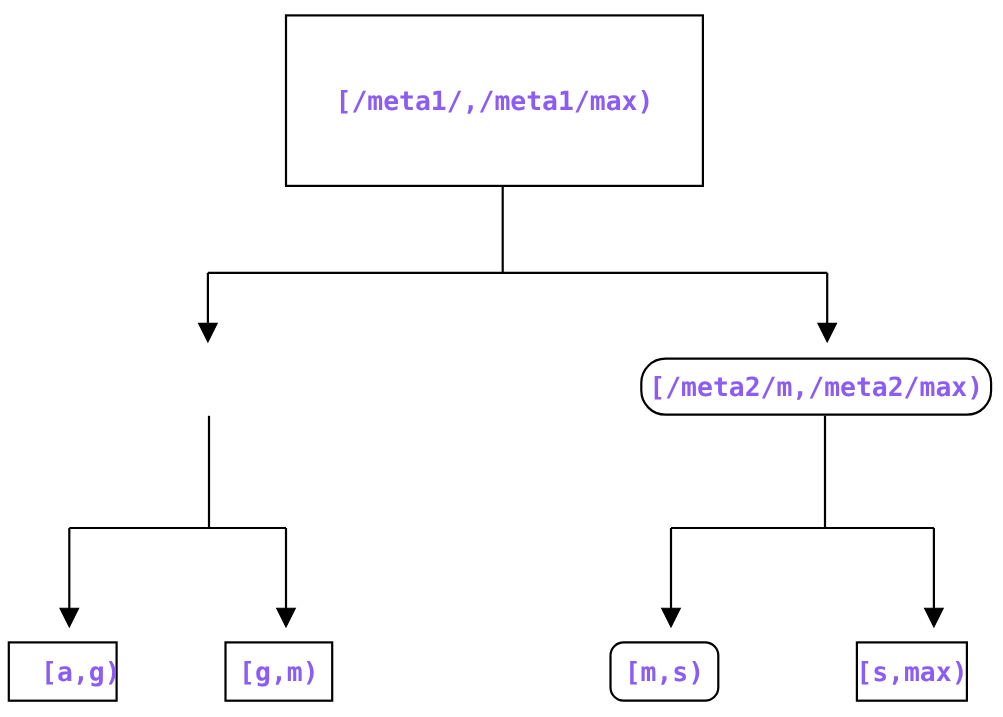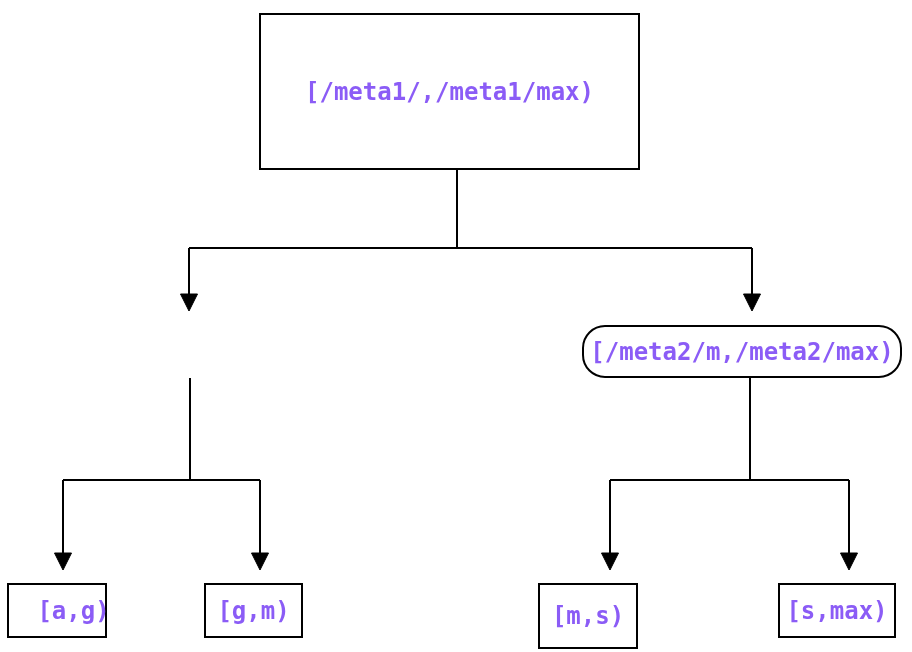--- a/index.html
+++ b/index.html
@@ -32,22 +32,22 @@
     font-weight: bold;
     font-size: 24px;
     white-space: nowrap;
     line-height: 1;
   }
   .node-root   { left: 259px; top: 13px;  width: 381px; height: 157px; }
   .node-l2a    { left: 22px;  top: 325px; width: 322px; height: 53px; }
   .node-l2b    { left: 582px; top: 325px; width: 320px; height: 53px; border-radius: 23px; }
   .node-leaf1  { left: 7px;   top: 583px; width: 100px; height: 55px; padding-left: 33px; }
   .node-leaf2  { left: 204px; top: 583px; width: 99px;  height: 55px; text-align: center; }
-  .node-leaf3  { left: 538px; top: 583px; width: 100px; height: 66px; }
-  .node-leaf4  { left: 778px; top: 583px; width: 118px; height: 55px; }
+  .node-leaf3  { left: 554px; top: 583px; width: 100px; height: 55px; border-radius: 13px; }
+  .node-leaf4  { left: 778px; top: 583px; width: 102px; height: 55px; }
   svg line    { stroke: #000000; stroke-width: 2; }
   svg polygon { fill: #000000; stroke: #000000; }
 </style>
 </head>
 <body>
 
 <div class="canvas">
 
   <svg class="edges" width="912" height="652" viewBox="0 0 912 652">
 

